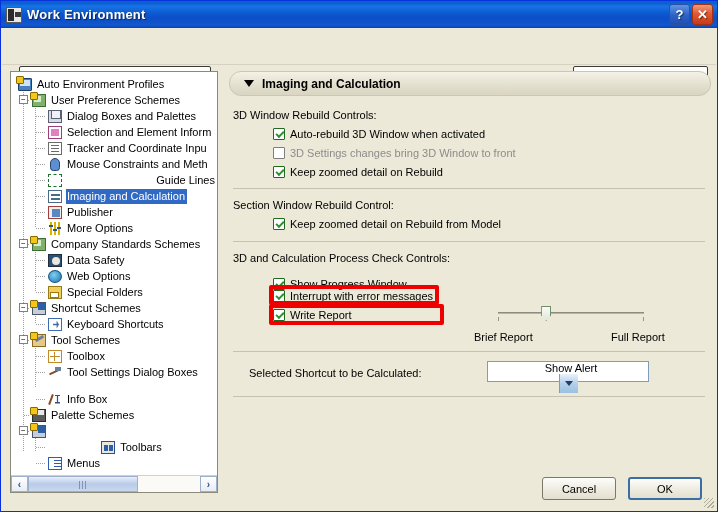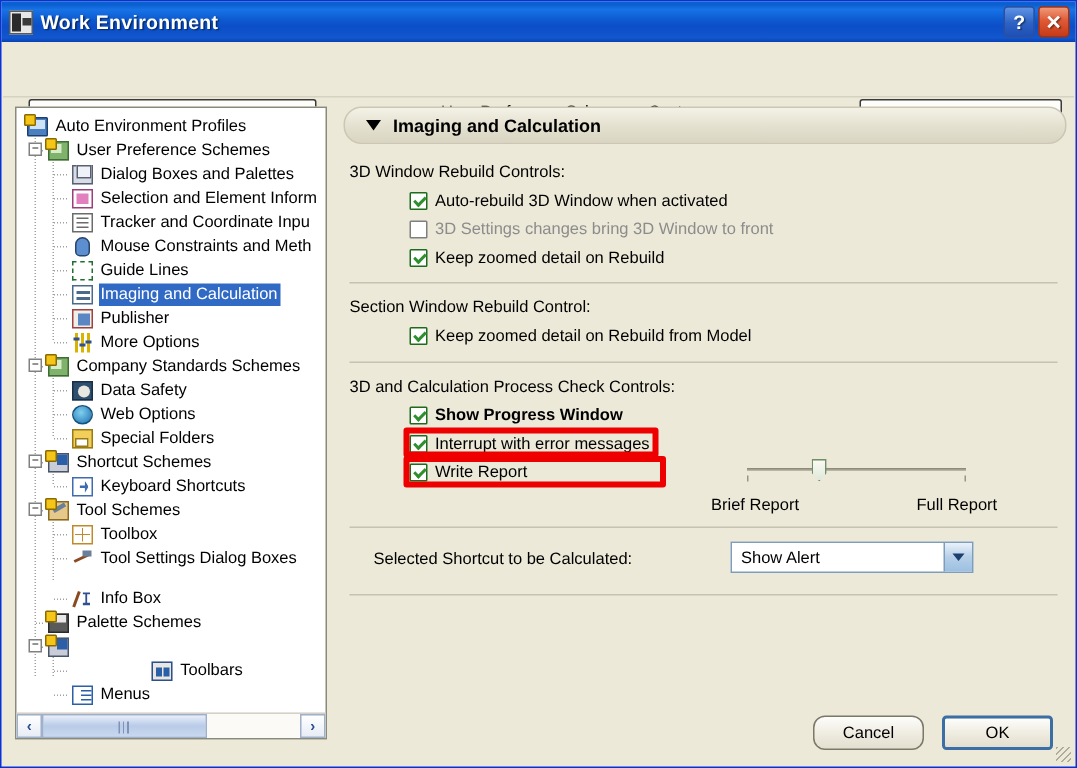--- a/index.html
+++ b/index.html
@@ -187,37 +187,37 @@
   #slider-tick-l{position:absolute;left:5px;top:13px;width:1px;height:4px;background:#9a9685;}
   #slider-tick-r{position:absolute;left:150px;top:13px;width:1px;height:4px;background:#9a9685;}
   #slider-thumb{position:absolute;left:48px;top:2px;width:10px;height:15px;
     background:linear-gradient(to bottom,#fbfaf4,#dfe8d8);
     border:1px solid #6f8f6a;box-sizing:border-box;
     clip-path:polygon(0 0,100% 0,100% 62%,50% 100%,0 62%);}
   .slabel{position:absolute;font-size:11px;color:#000;white-space:nowrap;}
 
   
   #dropdown{position:absolute;left:486px;top:360px;width:162px;height:21px;
-    background:#fff;border:1px solid #7f9db9;box-sizing:border-box;display:flex;align-items:center;}
+    background:#fff;border:1px solid #7f9db9;box-sizing:border-box;display:flex;align-items:center;flex-direction:column;}
   #dropdown .dd-text{font-size:11px;color:#000;padding-left:6px;flex:1 1 auto;}
   #dropdown .dd-btn{width:18px;height:19px;flex:0 0 auto;
     background:linear-gradient(to bottom,#eaf2fb,#b5cfe8 50%,#9cc0e2);
     border:1px solid #7f9db9;border-top:none;border-right:none;border-bottom:none;
     display:flex;align-items:center;justify-content:center;}
   #dropdown .dd-btn .cv{width:0;height:0;border-left:4px solid transparent;border-right:4px solid transparent;border-top:5px solid #1b3f6e;}
 
   
   .redbox{position:absolute;border:4px solid #ee0000;box-sizing:border-box;border-radius:2px;pointer-events:none;}
 
   
   .dlg-btn{position:absolute;height:23px;font-size:11px;color:#000;
     background:linear-gradient(to bottom,#fdfdfb,#eeebdf 55%,#e3dfd0);
     border:1px solid #7b7869;border-radius:3px;box-sizing:border-box;
     display:flex;align-items:center;justify-content:center;}
-  #btn-cancel{left:541px;top:476px;width:74px;border-radius:8px;}
+  #btn-cancel{left:541px;top:476px;width:74px;}
   #btn-ok{left:627px;top:476px;width:74px;border:2px solid #3a6ea5;}
   #grip{position:absolute;right:3px;bottom:3px;width:10px;height:10px;
     background:repeating-linear-gradient(135deg,#b0ac9c 0 1px,transparent 1px 3px);}
 </style>
 </head>
 <body>
 
 <div id="app">
 
   <div id="titlebar">
@@ -288,21 +288,21 @@
             </span>
             <span class="tlabel">Tracker and Coordinate Inpu</span>
           </div>
           <div class="tnode" style="padding-left: 36px;">
             <div class="hline" style="left: 25px; top: 8px; width: 10px;"></div>
             <span class="ticon">
               <span class="ic ic-mouse"></span>
             </span>
             <span class="tlabel">Mouse Constraints and Meth</span>
           </div>
-          <div class="tnode" style="padding-left: 36px;">
+          <div class="tnode" style="padding-left: 36px; justify-content: space-between;">
             <div class="hline" style="left: 25px; top: 8px; width: 10px;"></div>
             <span class="ticon">
               <span class="ic ic-guide"></span>
             </span>
             <span class="tlabel">Guide Lines</span>
           </div>
           <div class="tnode sel" style="padding-left: 36px;">
             <div class="hline" style="left: 25px; top: 8px; width: 10px;"></div>
             <span class="ticon">
               <span class="ic ic-img"></span>
@@ -470,21 +470,21 @@
 
     <div class="chk-row" style="left:44px;top:147px;">
       <span class="cbox on"></span>
       <span>Keep zoomed detail on Rebuild from Model</span>
     </div>
 
     <div class="sep" style="left:4px;top:170px;width:472px;"></div>
 
     <div class="grp-label" style="left:4px;top:181px;">3D and Calculation Process Check Controls:</div>
 
-    <div class="chk-row" style="left:44px;top:200px;font-weight:bold;">
+    <div class="chk-row" style="left:44px;top:207px;">
       <span class="cbox on"></span>
       <span>Show Progress Window</span>
     </div>
     <div class="chk-row" style="left:44px;top:219px;">
       <span class="cbox on"></span>
       <span>Interrupt with error messages</span>
     </div>
     <div class="chk-row" style="left:44px;top:238px;">
       <span class="cbox on"></span>
       <span>Write Report</span>

